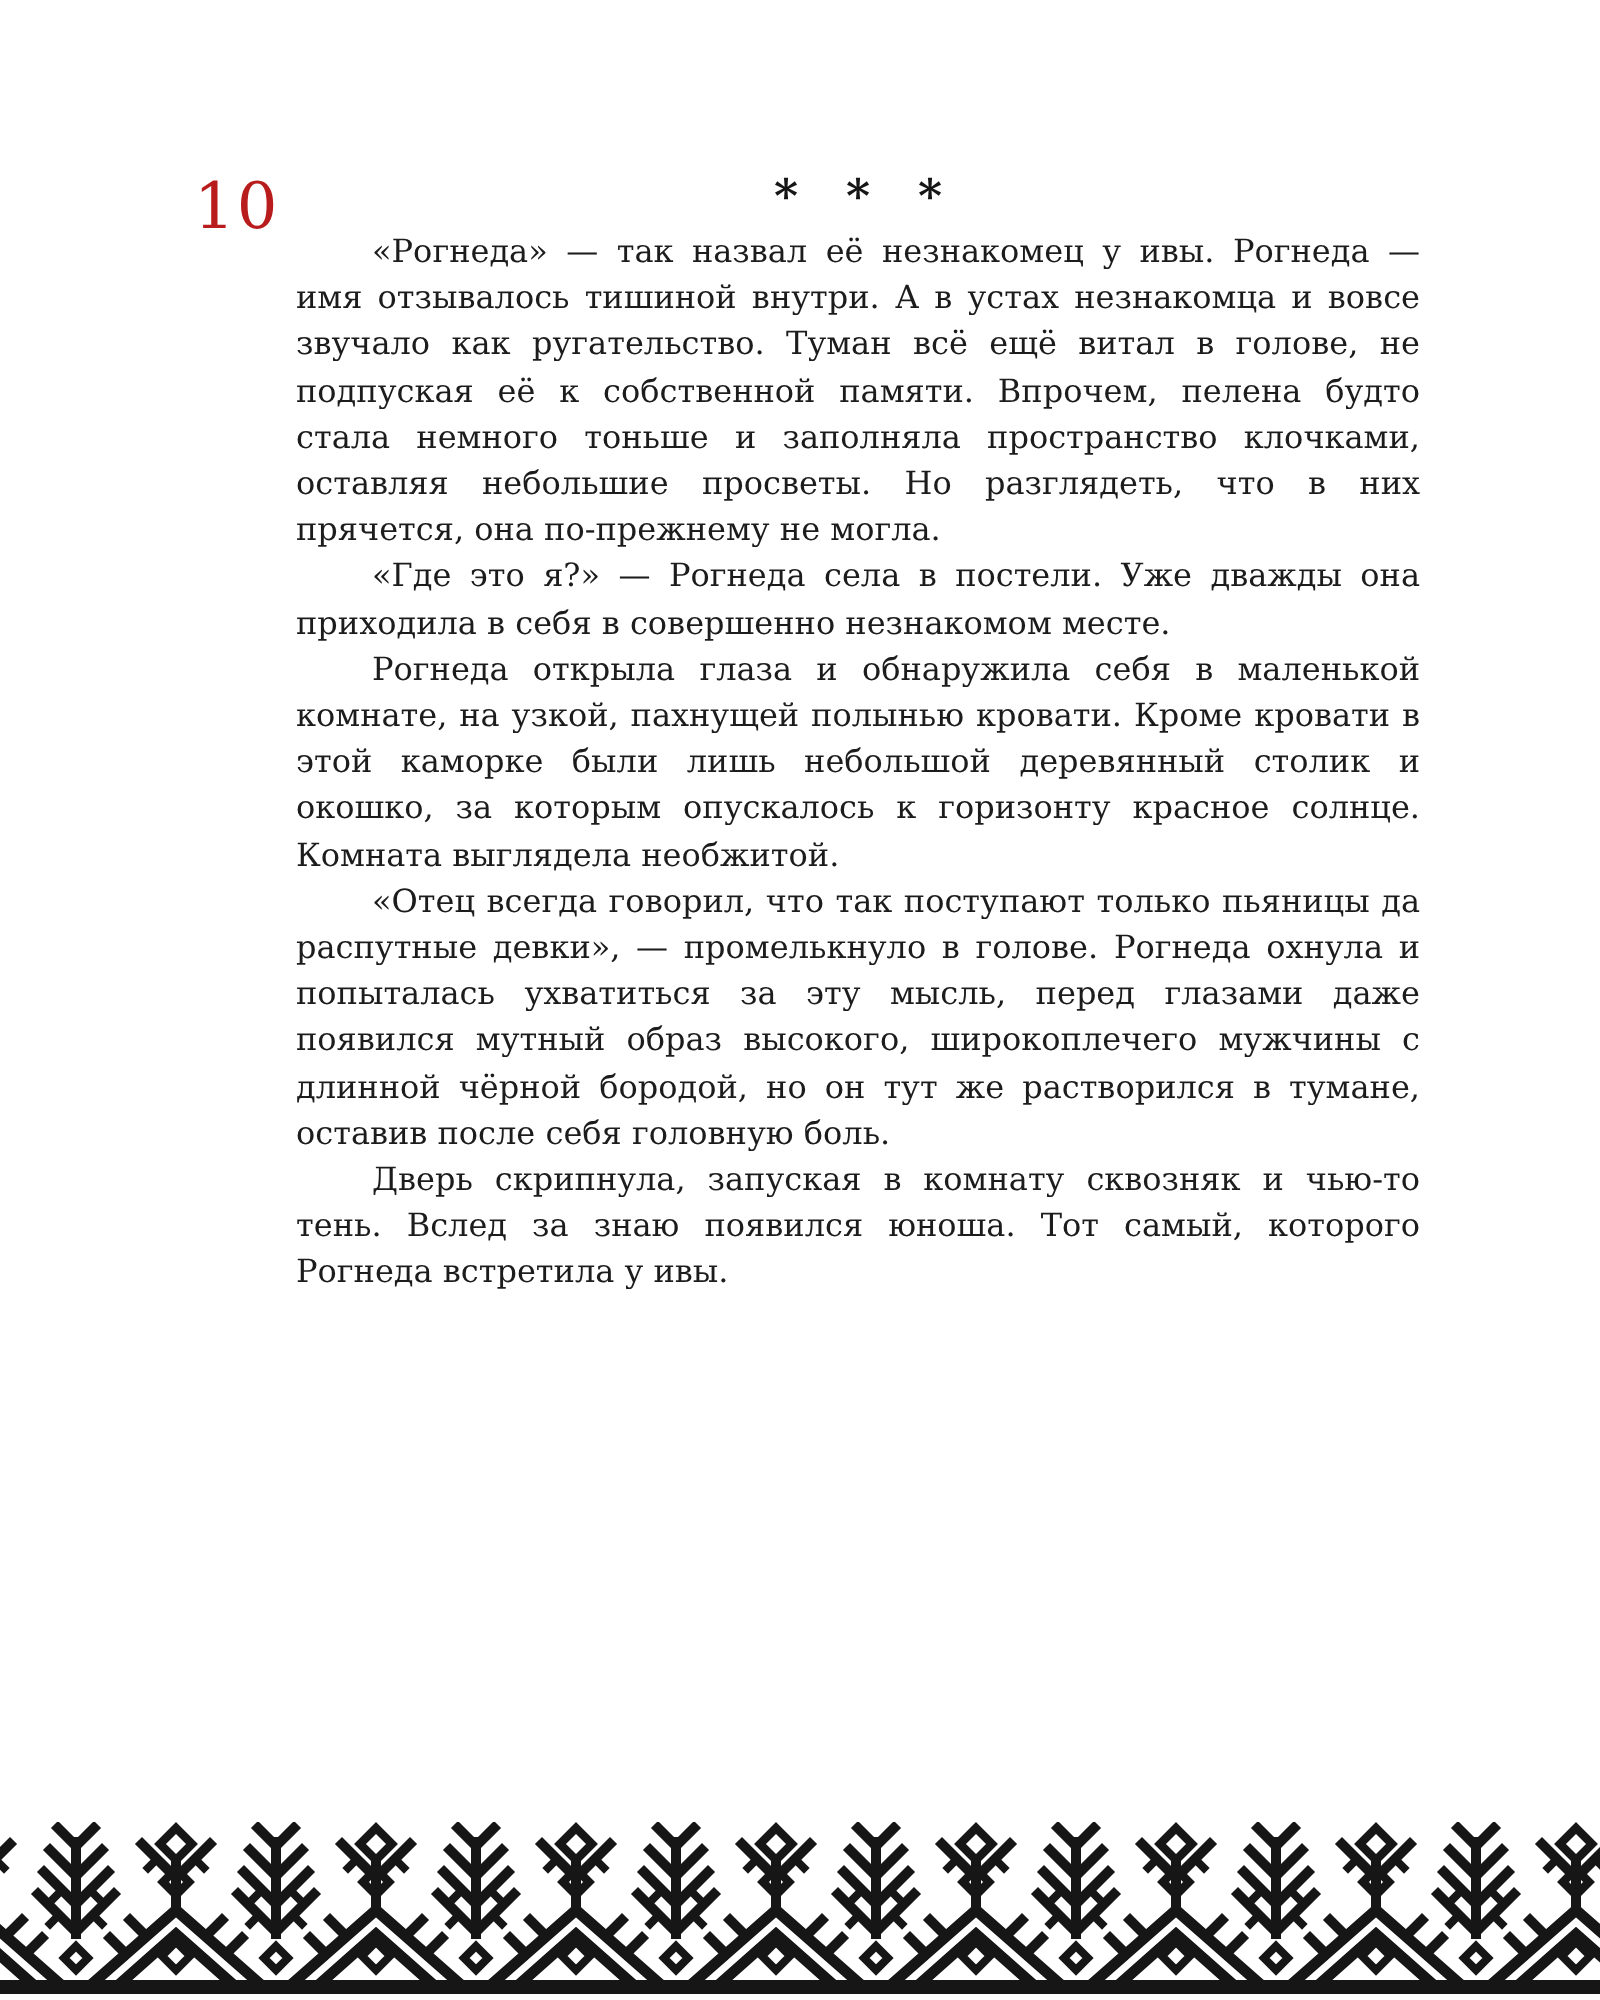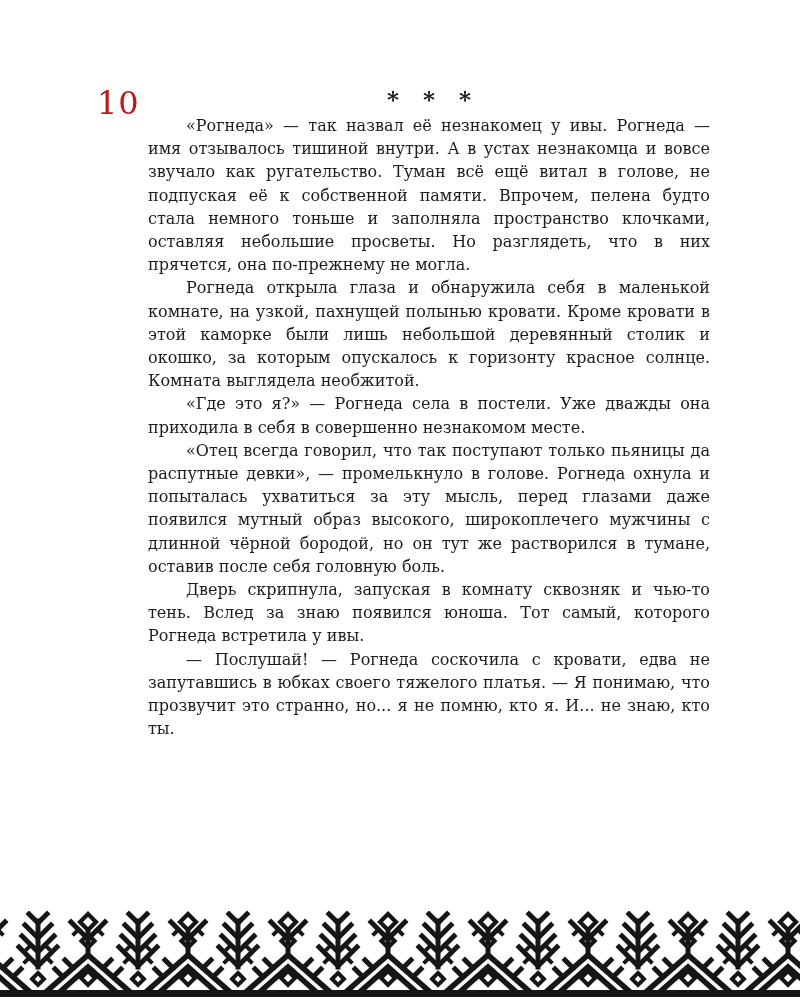--- a/index.html
+++ b/index.html
@@ -62,25 +62,24 @@
 </head>
 <body>
 
 <header>
   <div class="page-number">10</div>
   <div class="section-divider">* * *</div>
 </header>
 
 <main class="body-text">
   <p>«Рогнеда» — так назвал её незнакомец у ивы. Рогнеда — имя отзывалось тишиной внутри. А в устах незнакомца и вовсе звучало как ругательство. Туман всё ещё витал в голове, не подпуская её к собственной памяти. Впрочем, пелена будто стала немного тоньше и заполняла пространство клочка­ми, оставляя небольшие просветы. Но разглядеть, что в них прячется, она по-прежнему не могла.</p>
+  <p>«Где это я?» — Рогнеда села в постели. Уже два­жды она приходила в себя в совершенно незнако­мом месте.</p>
   <p>Рогнеда открыла глаза и обнаружила себя в маленькой комнате, на узкой, пахнущей полынью кровати. Кроме кровати в этой каморке были лишь небольшой деревянный столик и окошко, за которым опускалось к горизонту красное солнце. Комната выглядела необжитой.</p>
-  <p>«Где это я?» — Рогнеда села в постели. Уже два­жды она приходила в себя в совершенно незнако­мом месте.</p>
   <p>«Отец всегда говорил, что так поступают толь­ко пьяницы да распутные девки», — промелькнуло в голове. Рогнеда охнула и попыталась ухватиться за эту мысль, перед глазами даже появился мутный образ высокого, широкоплечего мужчины с длин­ной чёрной бородой, но он тут же растворился в тумане, оставив после себя головную боль.</p>
   <p>Дверь скрипнула, запуская в комнату сквозняк и чью-то тень. Вслед за знаю появился юноша. Тот самый, которого Рогнеда встретила у ивы.</p>
-  <p>— Послушай! — Рогнеда соскочила с кровати, едва не запутавшись в юбках своего тяжелого пла­тья. — Я понимаю, что прозвучит это странно, но... я не помню, кто я. И... не знаю, кто ты.</p>
 </main>
 
 <footer class="ornament-footer">
   <svg width="800" height="86" viewBox="0 0 800 86" xmlns="http://www.w3.org/2000/svg">
     <defs>
       <pattern id="orn" x="38" y="0" width="100" height="86" patternUnits="userSpaceOnUse">
         <g stroke="#161616" fill="none" stroke-width="5.5" stroke-linecap="square">
 
           <path d="M 0 88 L 50 44 L 100 88"></path>
 

